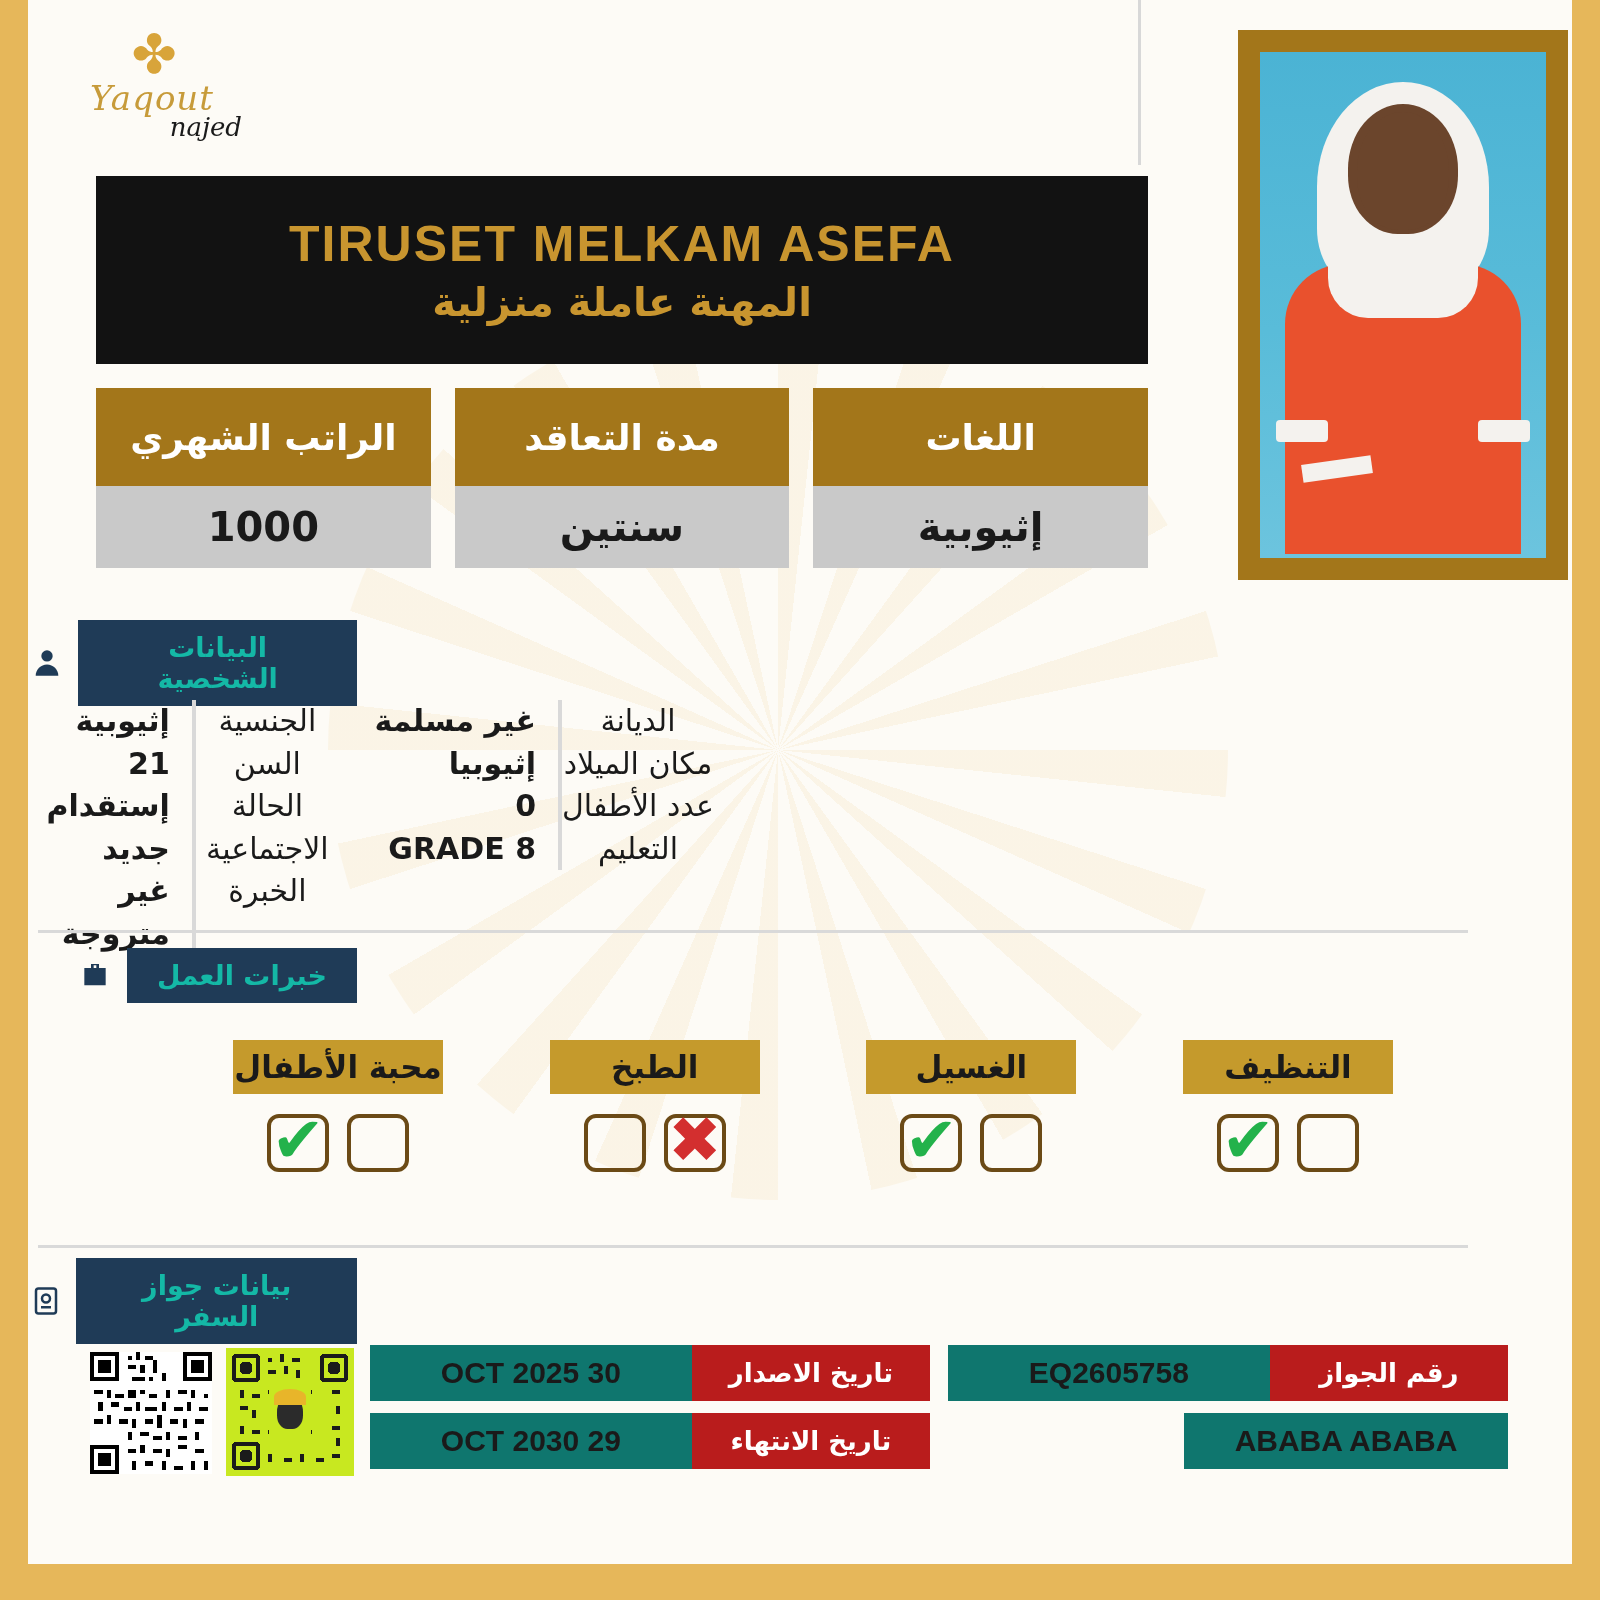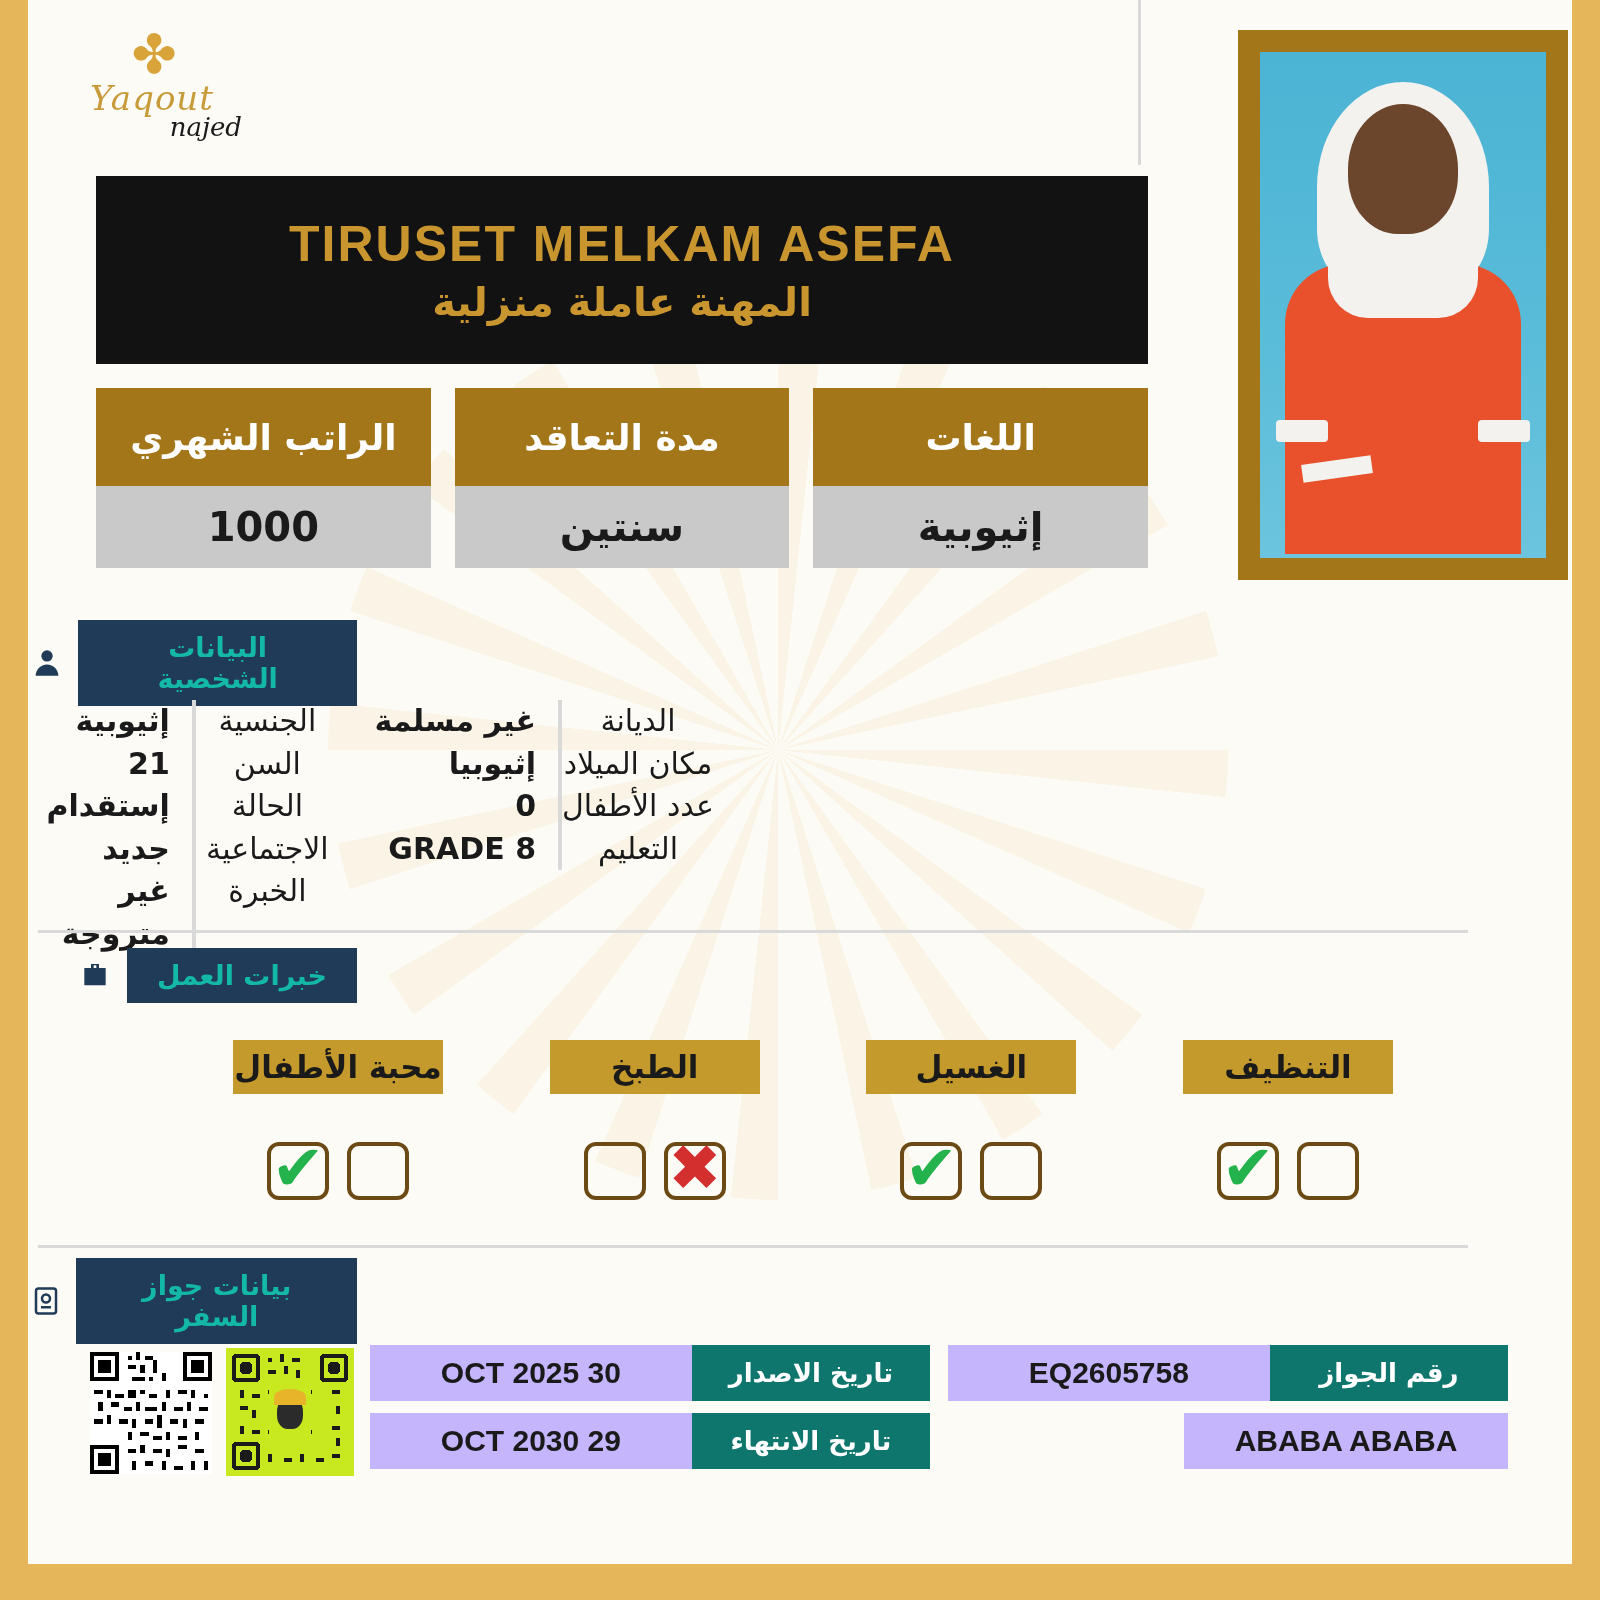--- a/index.html
+++ b/index.html
@@ -109,21 +109,21 @@
   .pers { display: flex; flex-direction: row; }
   .pers .labels { text-align: center; padding-right: 18px; }
   .pers .values { text-align: right; padding-right: 22px; border-right: 4px solid #d9d9d9; }
   .lab { font-size: 30px; color: #1a1a1a; line-height: 1.42; font-weight: normal; }
   .val { font-size: 30px; color: #1a1a1a; line-height: 1.42; font-weight: bold; }
 
   .pers2-wrap { position: absolute; right: 840px; top: 700px; }
 
   
   .skills { position: absolute; left: 180px; top: 1040px; width: 1210px; display: flex; flex-direction: row-reverse; justify-content: space-between; }
-  .skill { width: 260px; display: flex; flex-direction: column; align-items: center; gap: 28px; }
+  .skill { width: 260px; display: flex; flex-direction: column; align-items: center; }
   .skill-label {
     background: #c59a2c; color: #1a1a1a; font-size: 31px; font-weight: bold;
     padding: 9px 0; width: 210px; text-align: center;
   }
   .skill-boxes { margin-top: 20px; display: flex; flex-direction: row; gap: 18px; align-items: center; }
   .chk {
     width: 62px; height: 58px; border: 4px solid #6b4a16; border-radius: 12px;
     position: relative; background: transparent;
   }
   .mark-yes, .mark-no {
@@ -131,25 +131,25 @@
     font-size: 64px; font-weight: bold; line-height: 1;
   }
   .mark-yes { color: #23b24b; }
   .mark-no { color: #d32f2f; }
 
   
   .pp-grid { position: absolute; left: 340px; top: 1345px; width: 1140px; }
   .pp-row { display: flex; flex-direction: row; gap: 18px; margin-bottom: 12px; }
   .pp-pair { display: flex; flex-direction: row; width: 560px; }
   .pp-lab {
-    background: #0f766e; color: #ffffff; font-size: 26px; font-weight: bold;
+    background: #b91c1c; color: #ffffff; font-size: 26px; font-weight: bold;
     width: 240px; height: 56px; display: flex; align-items: center; justify-content: center;
   }
   .pp-val {
-    background: #c4b5fd; color: #1a1a1a; font-size: 30px; font-weight: bold;
+    background: #0f766e; color: #1a1a1a; font-size: 30px; font-weight: bold;
     width: 324px; height: 56px; display: flex; align-items: center; justify-content: center;
     font-family: "Liberation Sans", sans-serif;
   }
   
   .qr-a { position: absolute; left: 62px; top: 1352px; width: 122px; height: 122px; }
   .qr-b { position: absolute; left: 198px; top: 1348px; width: 128px; height: 128px; background:#c8e820; padding:6px;}
   .qr-face { position:absolute; left:50%; top:50%; transform:translate(-50%,-50%); width:42px; height:48px; background:#c8e820; display:flex; align-items:center; justify-content:center; }
   .qr-face-inner { width:26px;height:34px;background:#2b2b2b;border-radius:50% 50% 40% 40%; position:relative;}
   .qr-face-hair { position:absolute; left:-3px; top:-6px; width:32px;height:16px; background:#e8b52a; border-radius:50% 50% 0 0;}
 </style>

